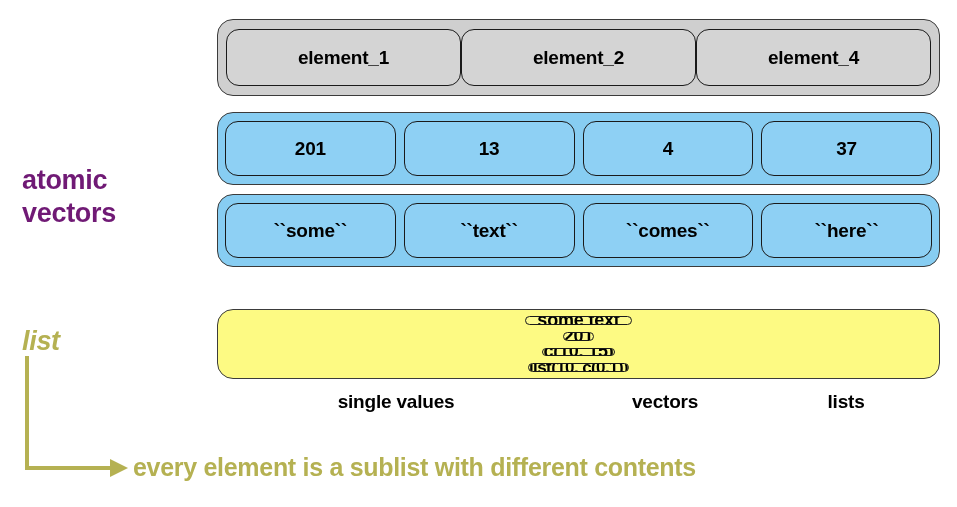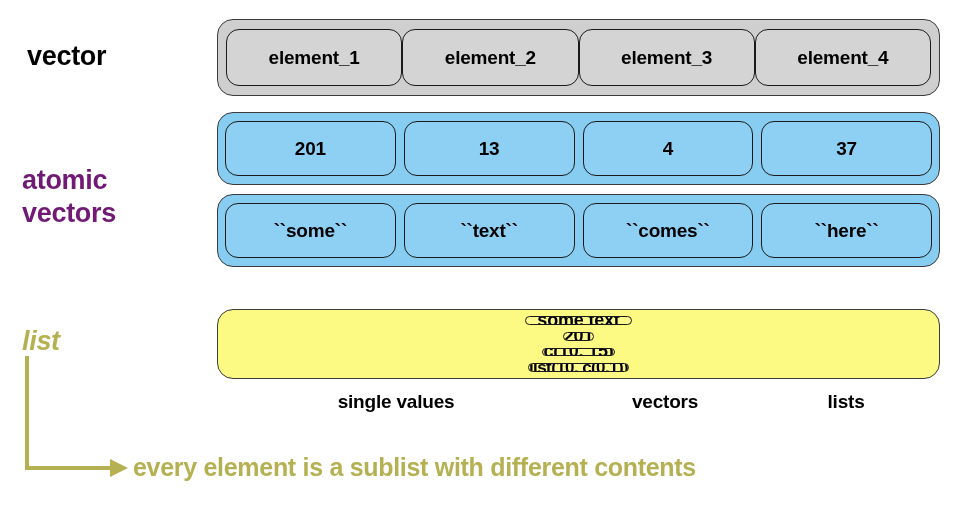--- a/index.html
+++ b/index.html
@@ -122,31 +122,29 @@
     color: #b5b152;
     letter-spacing: -0.3px;
     white-space: nowrap;
   }
 </style>
 </head>
 <body>
 
 <div class="canvas">
 
-  <div class="row-label" id="label-vector">vector</div>
 
   <div class="row-label" id="label-atomic">atomic
 vectors</div>
 
   <div class="row-label" id="label-list">list</div>
 
   <div class="band gray" id="band-vector">
     <div class="cell">element_1</div>
     <div class="cell">element_2</div>
-    <div class="cell">element_3</div>
     <div class="cell">element_4</div>
   </div>
 
   <div class="band blue" id="band-num">
     <div class="cell">201</div>
     <div class="cell">13</div>
     <div class="cell">4</div>
     <div class="cell">37</div>
   </div>
 

